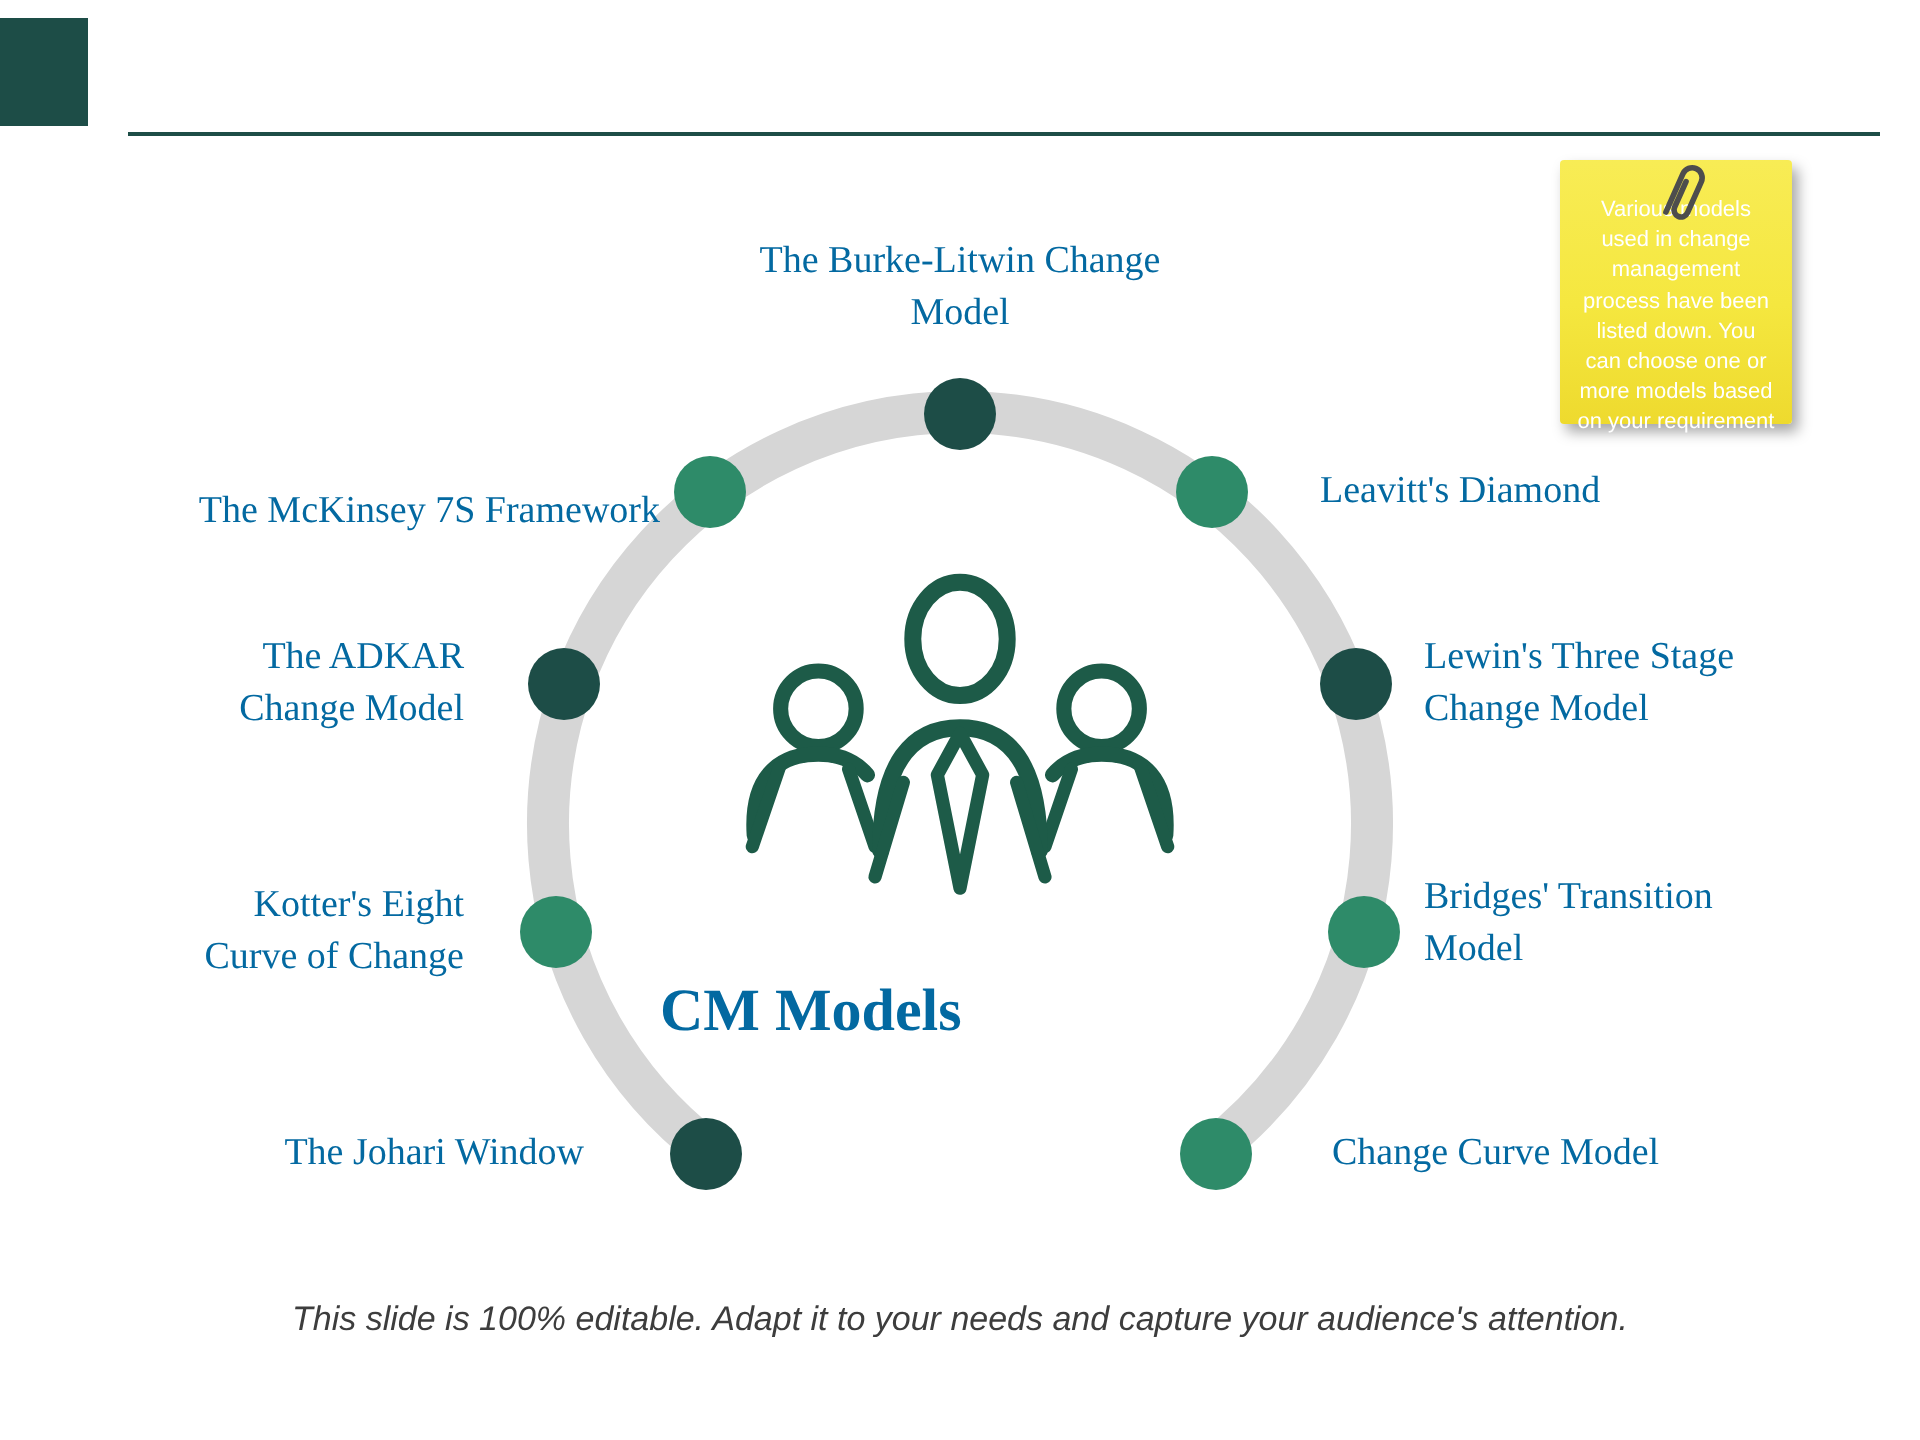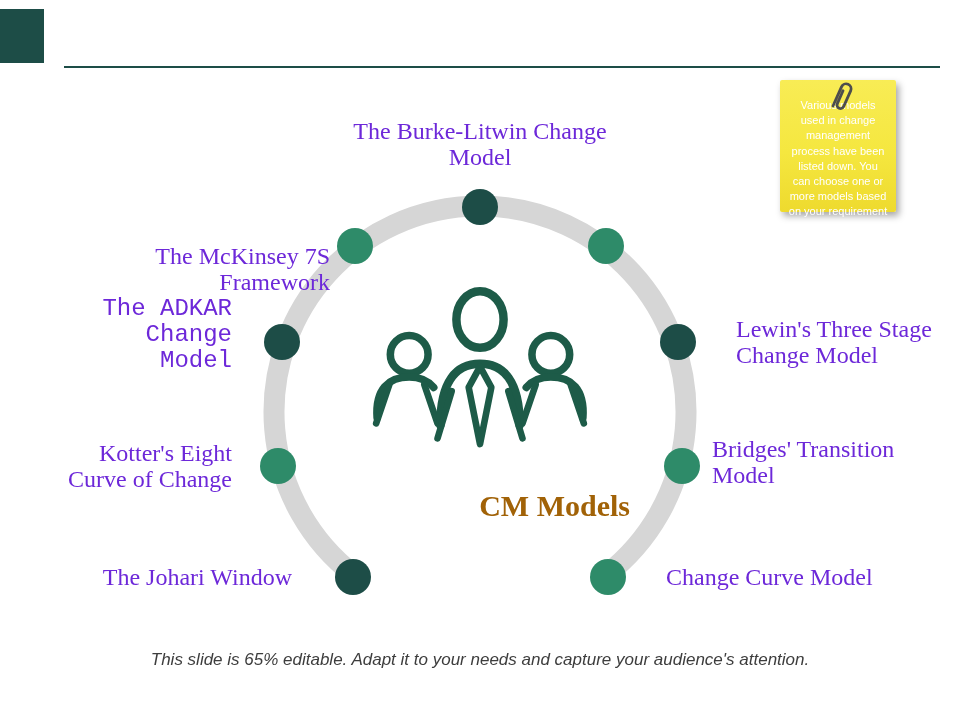--- a/index.html
+++ b/index.html
@@ -29,32 +29,32 @@
   }
   .paperclip { position:absolute; left:830px; top:79px; width:24px; height:38px; transform:rotate(24deg); }
 
   
   .ring-svg { position:absolute; left:0; top:0; width:960px; height:720px; }
   .node { position:absolute; width:36px; height:36px; border-radius:50%; }
   .node.dark  { background:#1d4d47; }
   .node.green { background:#2e8b69; }
 
   .node-label {
-    position:absolute; font-size:24px; line-height:26px; color:#6d28d9;
+    position:absolute; font-size:19px; line-height:26px; color:#0369a1;
     white-space:pre-line; font-family:"Liberation Serif", serif;
   }
   .align-right  { text-align:right; }
   .align-left   { text-align:left; }
   .align-center { text-align:center; }
 
   
   .center-icon { position:absolute; left:362px; top:278px; width:236px; height:200px; }
   .center-label {
-    position:absolute; left:330px; top:489px; width:300px; text-align:right;
-    font-size:30px; font-weight:bold; color:#a16207;
+    position:absolute; left:330px; top:489px; width:300px; text-align:left;
+    font-size:30px; font-weight:bold; color:#0369a1;
   }
 
   
   .footer {
     position:absolute; left:0; top:650px; width:100%; text-align:center;
     font-family:"Liberation Sans", sans-serif; font-style:italic;
     font-size:17px; color:#3d3d3d;
   }
 </style>
 </head>
@@ -82,23 +82,24 @@
   <div class="node dark" style="left:264px; top:324px;"></div>
   <div class="node dark" style="left:660px; top:324px;"></div>
   <div class="node green" style="left:260px; top:448px;"></div>
   <div class="node green" style="left:664px; top:448px;"></div>
   <div class="node dark" style="left:335px; top:559px;"></div>
   <div class="node green" style="left:590px; top:559px;"></div>
 
   <div class="node-label align-center" style="left:330px; top:118px; width:300px;">The Burke-Litwin Change
 Model</div>
   <div class="node-label align-right" style="left:60px;  top:243px; width:270px;">The McKinsey 7S Framework</div>
-  <div class="node-label align-right" style="left:60px;  top:296px; width:172px;font-family:Liberation Mono, monospace;">The ADKAR
+  <div class="node-label align-left" style="left:660px; top:233px; width:240px;">Leavitt's Diamond</div>
+  <div class="node-label align-right" style="left:60px;  top:316px; width:172px;">The ADKAR
 Change Model</div>
-  <div class="node-label align-left" style="left:712px; top:316px; width:210px;margin-left:24px;">Lewin's Three Stage
+  <div class="node-label align-left" style="left:712px; top:316px; width:210px;">Lewin's Three Stage
 Change Model</div>
   <div class="node-label align-right" style="left:60px;  top:440px; width:172px;">Kotter's Eight
 Curve of Change</div>
   <div class="node-label align-left" style="left:712px; top:436px; width:210px;">Bridges' Transition
 Model</div>
   <div class="node-label align-left" style="left:666px; top:564px; width:240px;">Change Curve Model</div>
   <div class="node-label align-right" style="left:60px;  top:564px; width:232px;">The Johari Window</div>
 
   <svg class="center-icon" viewBox="0 0 250 200">
     <g fill="none" stroke="#1d5b48" stroke-linecap="round" stroke-linejoin="round">
@@ -116,15 +117,15 @@
       <ellipse cx="125" cy="38" rx="25" ry="30" stroke-width="9"></ellipse>
       <path d="M 83 150 C 83 103 100 85 125 85 C 150 85 167 103 167 150" stroke-width="9"></path>
       <path d="M 95 114 L 80 164" stroke-width="7"></path>
       <path d="M 155 114 L 170 164" stroke-width="7"></path>
       <path d="M 125 88 L 113 110 L 125 170 L 137 110 Z" stroke-width="7"></path>
     </g>
   </svg>
 
   <div class="center-label">CM Models</div>
 
-  <div class="footer">This slide is 65% editable. Adapt it to your needs and capture your audience's attention.</div>
+  <div class="footer">This slide is 100% editable. Adapt it to your needs and capture your audience's attention.</div>
 
 </div>
 
 </body></html>

